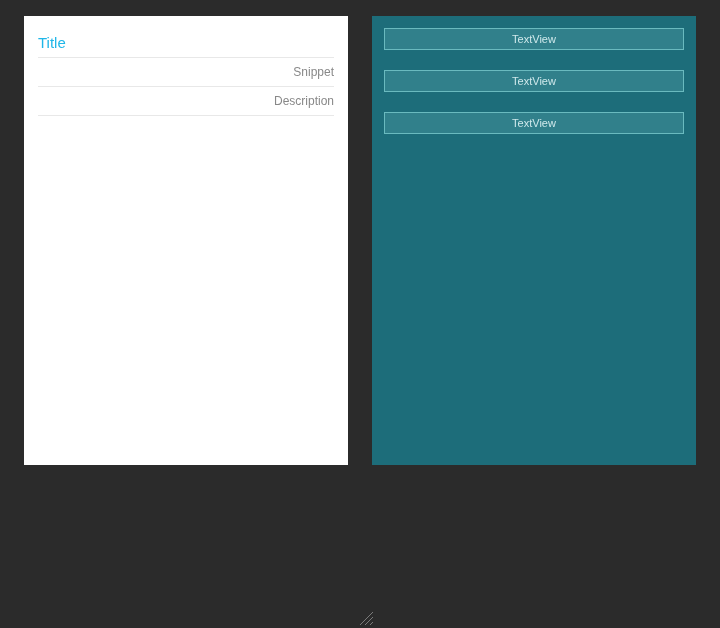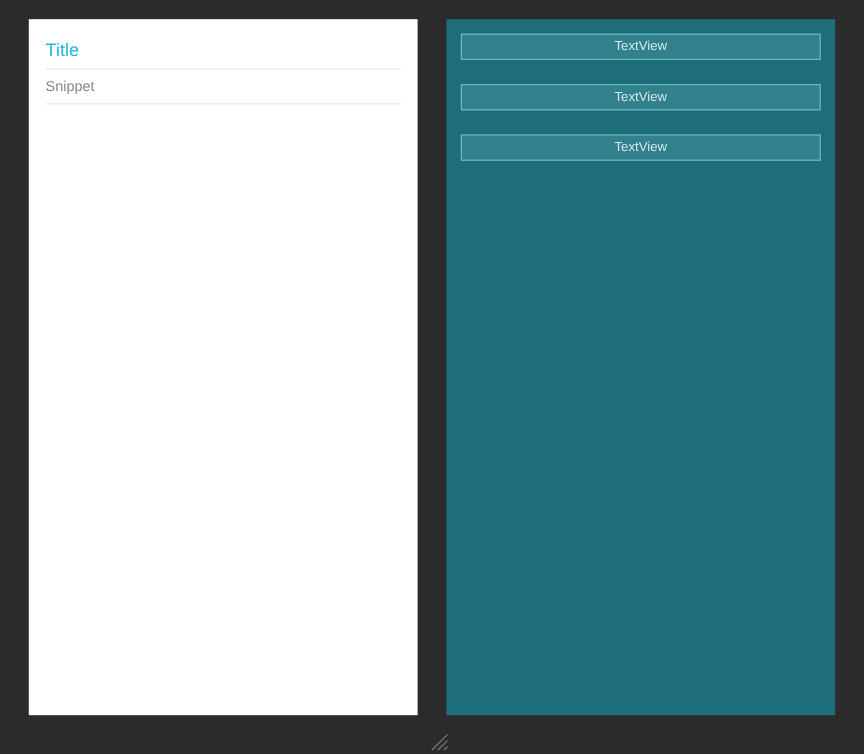--- a/index.html
+++ b/index.html
@@ -16,21 +16,21 @@
       position: relative;
     }
     .container {
       display: flex;
       gap: 24px;
       padding: 16px 24px;
       height: 100%;
     }
     .panel {
       flex: 1;
-      height: 580px;
+      height: 449px;
       position: relative;
     }
     .panel-left {
       background: #ffffff;
     }
     .panel-right {
       background: #1d6d7a;
     }
     .left-content {
       padding: 12px 14px;
@@ -40,20 +40,21 @@
       color: #1fb6e8;
       font-weight: 500;
       padding: 6px 0;
       border-bottom: 1px solid #e8e8e8;
     }
     .text-row {
       font-size: 12px;
       color: #888888;
       padding: 7px 0;
       border-bottom: 1px solid #e8e8e8;
+      text-align: right;
     }
     .right-content {
       padding: 12px 12px;
     }
     .textview-box {
       border: 1px solid #6ababf;
       background: rgba(110, 186, 191, 0.25);
       text-align: center;
       color: #cfe8eb;
       font-size: 11px;
@@ -73,20 +74,21 @@
     }
   </style>
 </head>
 <body>
 
 <div class="container">
   <div class="panel panel-left">
     <div class="left-content">
       <div class="title-row">Title</div>
       <div class="text-row">Snippet</div>
+      <div class="text-row">Description</div>
     </div>
   </div>
   <div class="panel panel-right">
     <div class="right-content">
       <div class="textview-box">TextView</div>
       <div class="textview-box">TextView</div>
       <div class="textview-box">TextView</div>
     </div>
   </div>
 </div>

